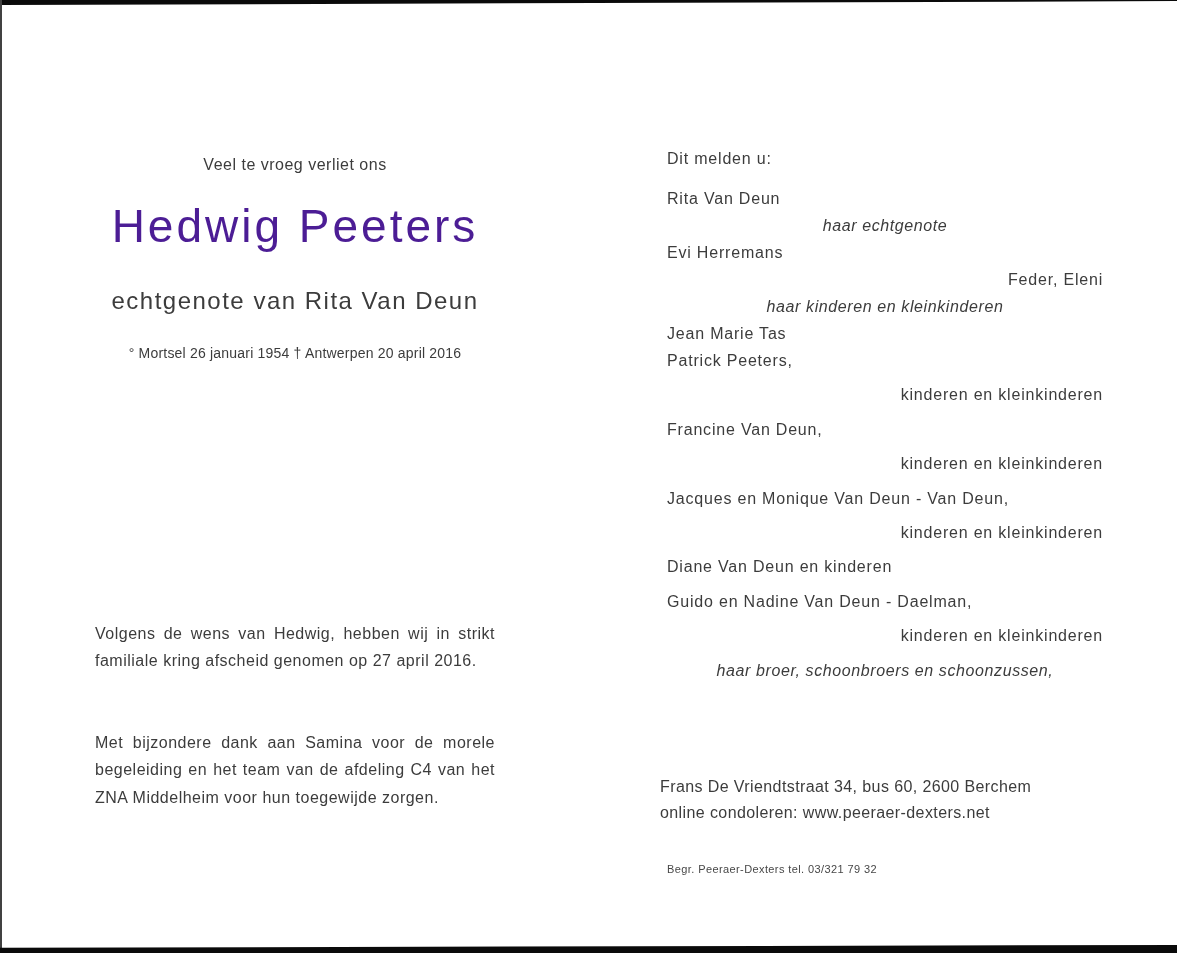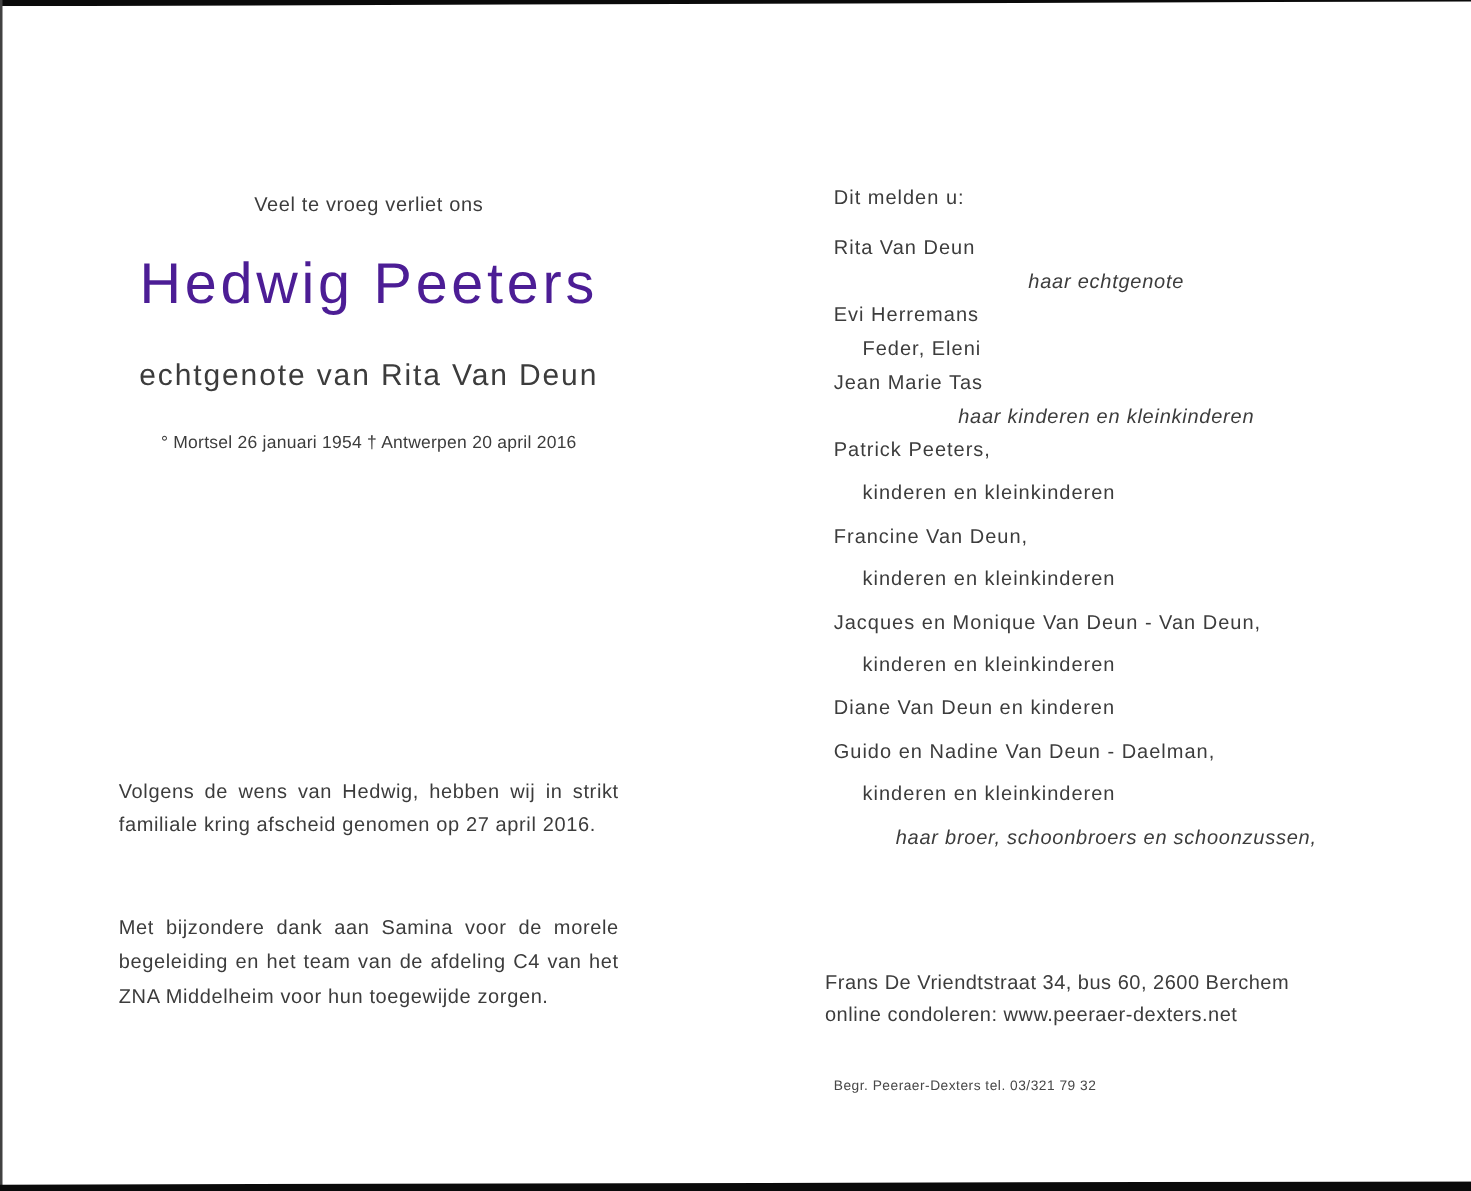--- a/index.html
+++ b/index.html
@@ -60,21 +60,21 @@
 
   
   .right-col {
     position: absolute; left: 667px; top: 150px; width: 436px;
     font-size: 16px; letter-spacing: 0.8px;
   }
   .rline { white-space: nowrap; }
   .h40 { height: 40px; }
   .h27 { height: 27px; }
   .h34 { height: 34.4px; }
-  .indent { padding-left: 23px; }
+  .indent { padding-left: 23px; text-align: right; }
   .role { font-style: italic; text-align: center; letter-spacing: 0.6px; }
 
   .address {
     position: absolute; left: 660px; top: 774px;
     font-size: 16px; letter-spacing: 0.4px; line-height: 25.5px;
     white-space: nowrap;
   }
 
   .footer {
     position: absolute; left: 667px; top: 863px; width: 436px;
@@ -98,22 +98,22 @@
     <div class="para para1">Volgens de wens van Hedwig, hebben wij in strikt familiale kring afscheid genomen op 27 april 2016.</div>
     <div class="para para2">Met bijzondere dank aan Samina voor de morele begeleiding en het team van de afdeling C4 van het ZNA Middelheim voor hun toegewijde zorgen.</div>
   </div>
 
   <div class="right-col">
     <div class="rline h40">Dit melden u:</div>
     <div class="rline h27">Rita Van Deun</div>
     <div class="rline h27 role">haar echtgenote</div>
     <div class="rline h27">Evi Herremans</div>
     <div class="rline h27 indent">Feder, Eleni</div>
+    <div class="rline h27 role">haar kinderen en kleinkinderen</div>
     <div class="rline h27">Jean Marie Tas</div>
-    <div class="rline h27 role">haar kinderen en kleinkinderen</div>
     <div class="rline h34">Patrick Peeters,</div>
     <div class="rline h34 indent">kinderen en kleinkinderen</div>
     <div class="rline h34">Francine Van Deun,</div>
     <div class="rline h34 indent">kinderen en kleinkinderen</div>
     <div class="rline h34">Jacques en Monique Van Deun - Van Deun,</div>
     <div class="rline h34 indent">kinderen en kleinkinderen</div>
     <div class="rline h34">Diane Van Deun en kinderen</div>
     <div class="rline h34">Guido en Nadine Van Deun - Daelman,</div>
     <div class="rline h34 indent">kinderen en kleinkinderen</div>
     <div class="rline h34 role">haar broer, schoonbroers en schoonzussen,</div>

